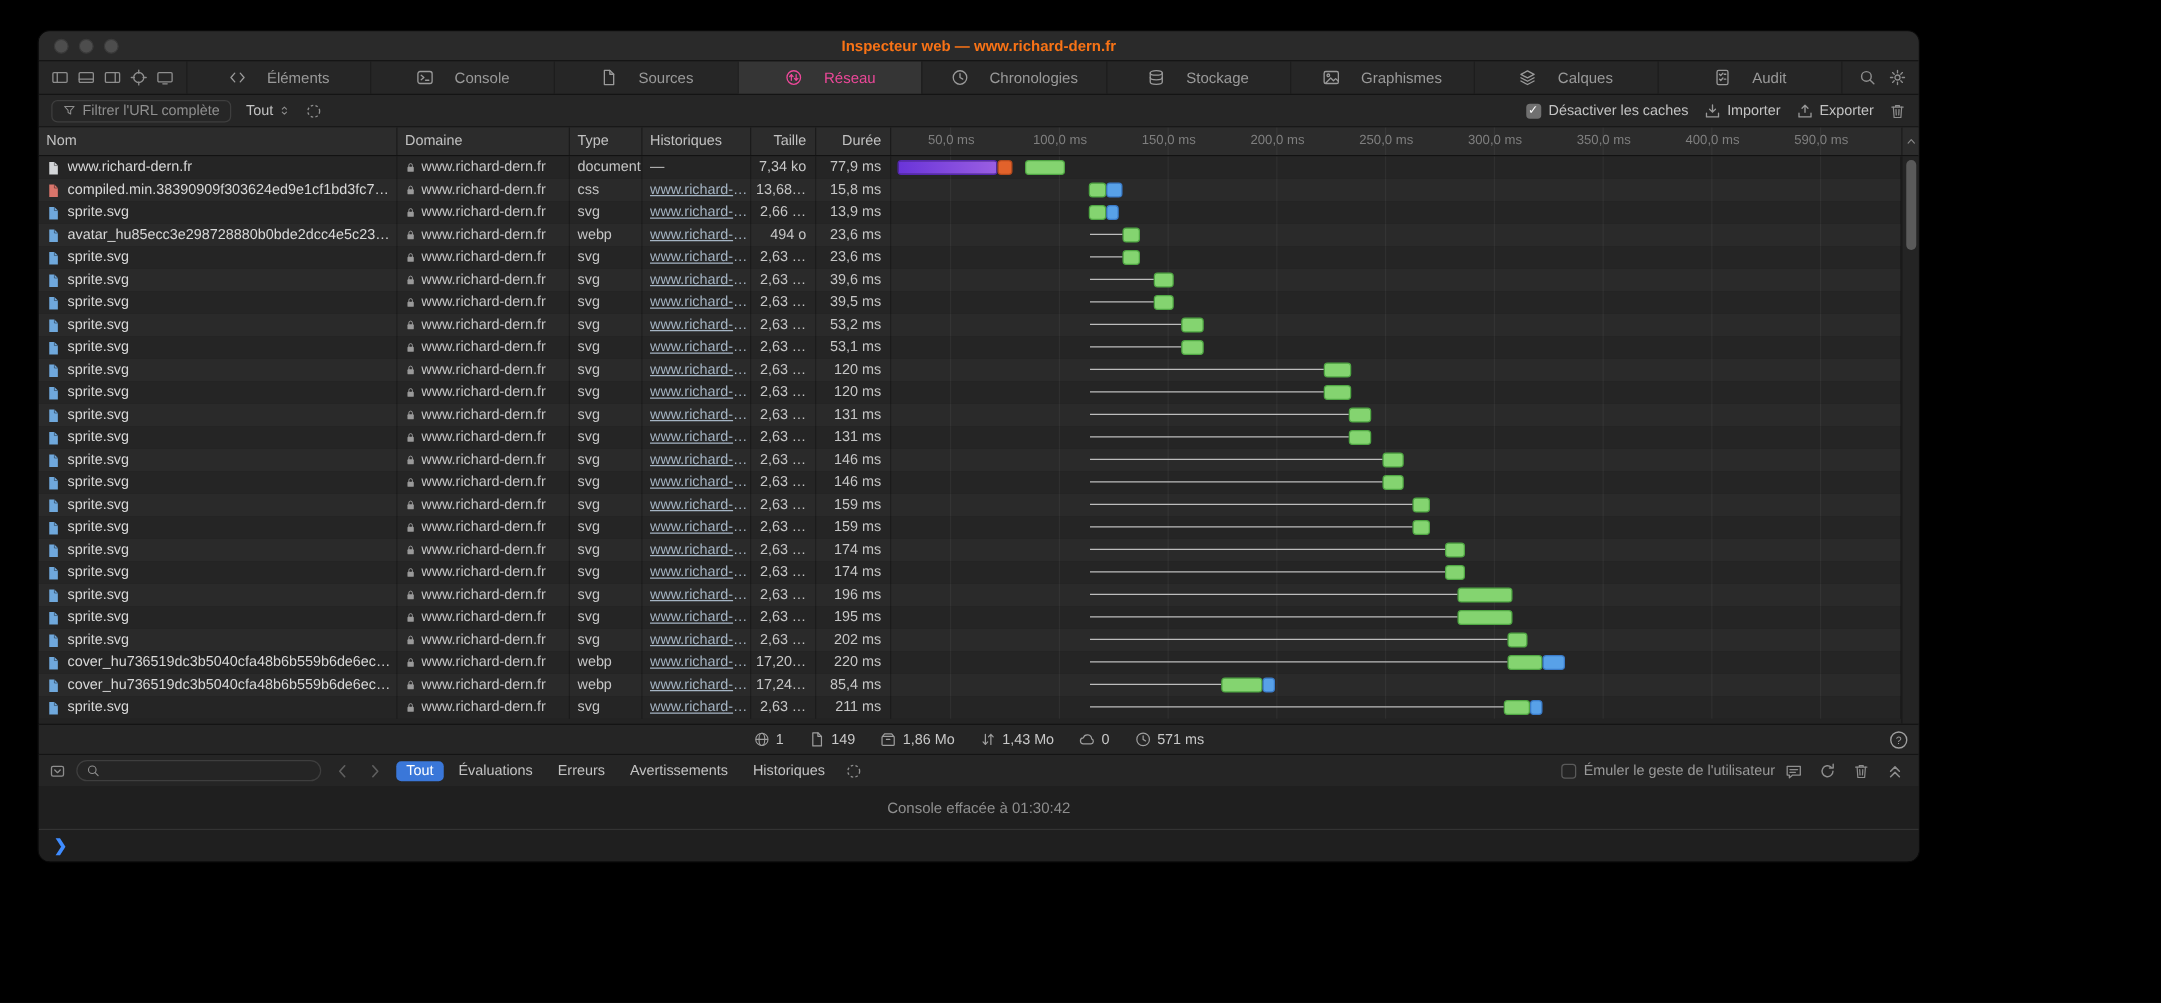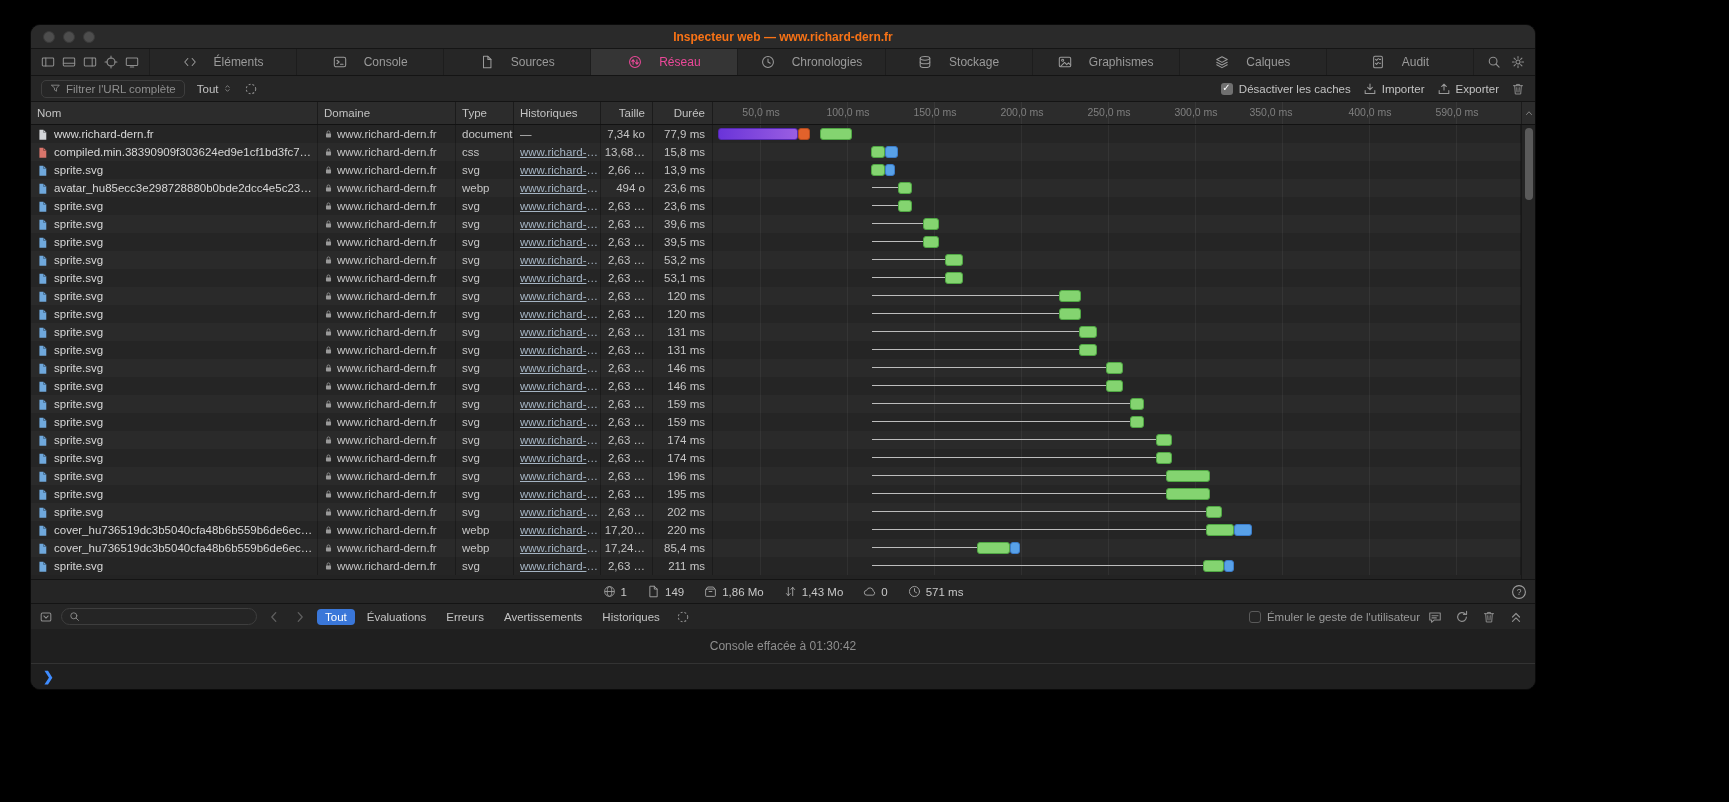--- a/index.html
+++ b/index.html
@@ -433,21 +433,21 @@
           <div class="hcell c-init">Historiques</div>
           <div class="hcell c-size">Taille</div>
           <div class="hcell c-dur">Durée</div>
           <div class="hcell c-tl">
             <span class="tick" style="left:48px">50,0 ms</span>
             <span class="tick" style="left:135px">100,0 ms</span>
             <span class="tick" style="left:222px">150,0 ms</span>
             <span class="tick" style="left:309px">200,0 ms</span>
             <span class="tick" style="left:396px">250,0 ms</span>
             <span class="tick" style="left:483px">300,0 ms</span>
-            <span class="tick" style="left:558px">350,0 ms</span>
+            <span class="tick" style="left:570px">350,0 ms</span>
             <span class="tick" style="left:657px">400,0 ms</span>
             <span class="tick" style="left:744px">590,0 ms</span>
           </div>
           <div class="hcorner">
             <svg class="ic" style="width:10px;height:10px">
               <use href="#i-chevup"></use>
             </svg>
           </div>
         </div>
       <div class="netrows">

